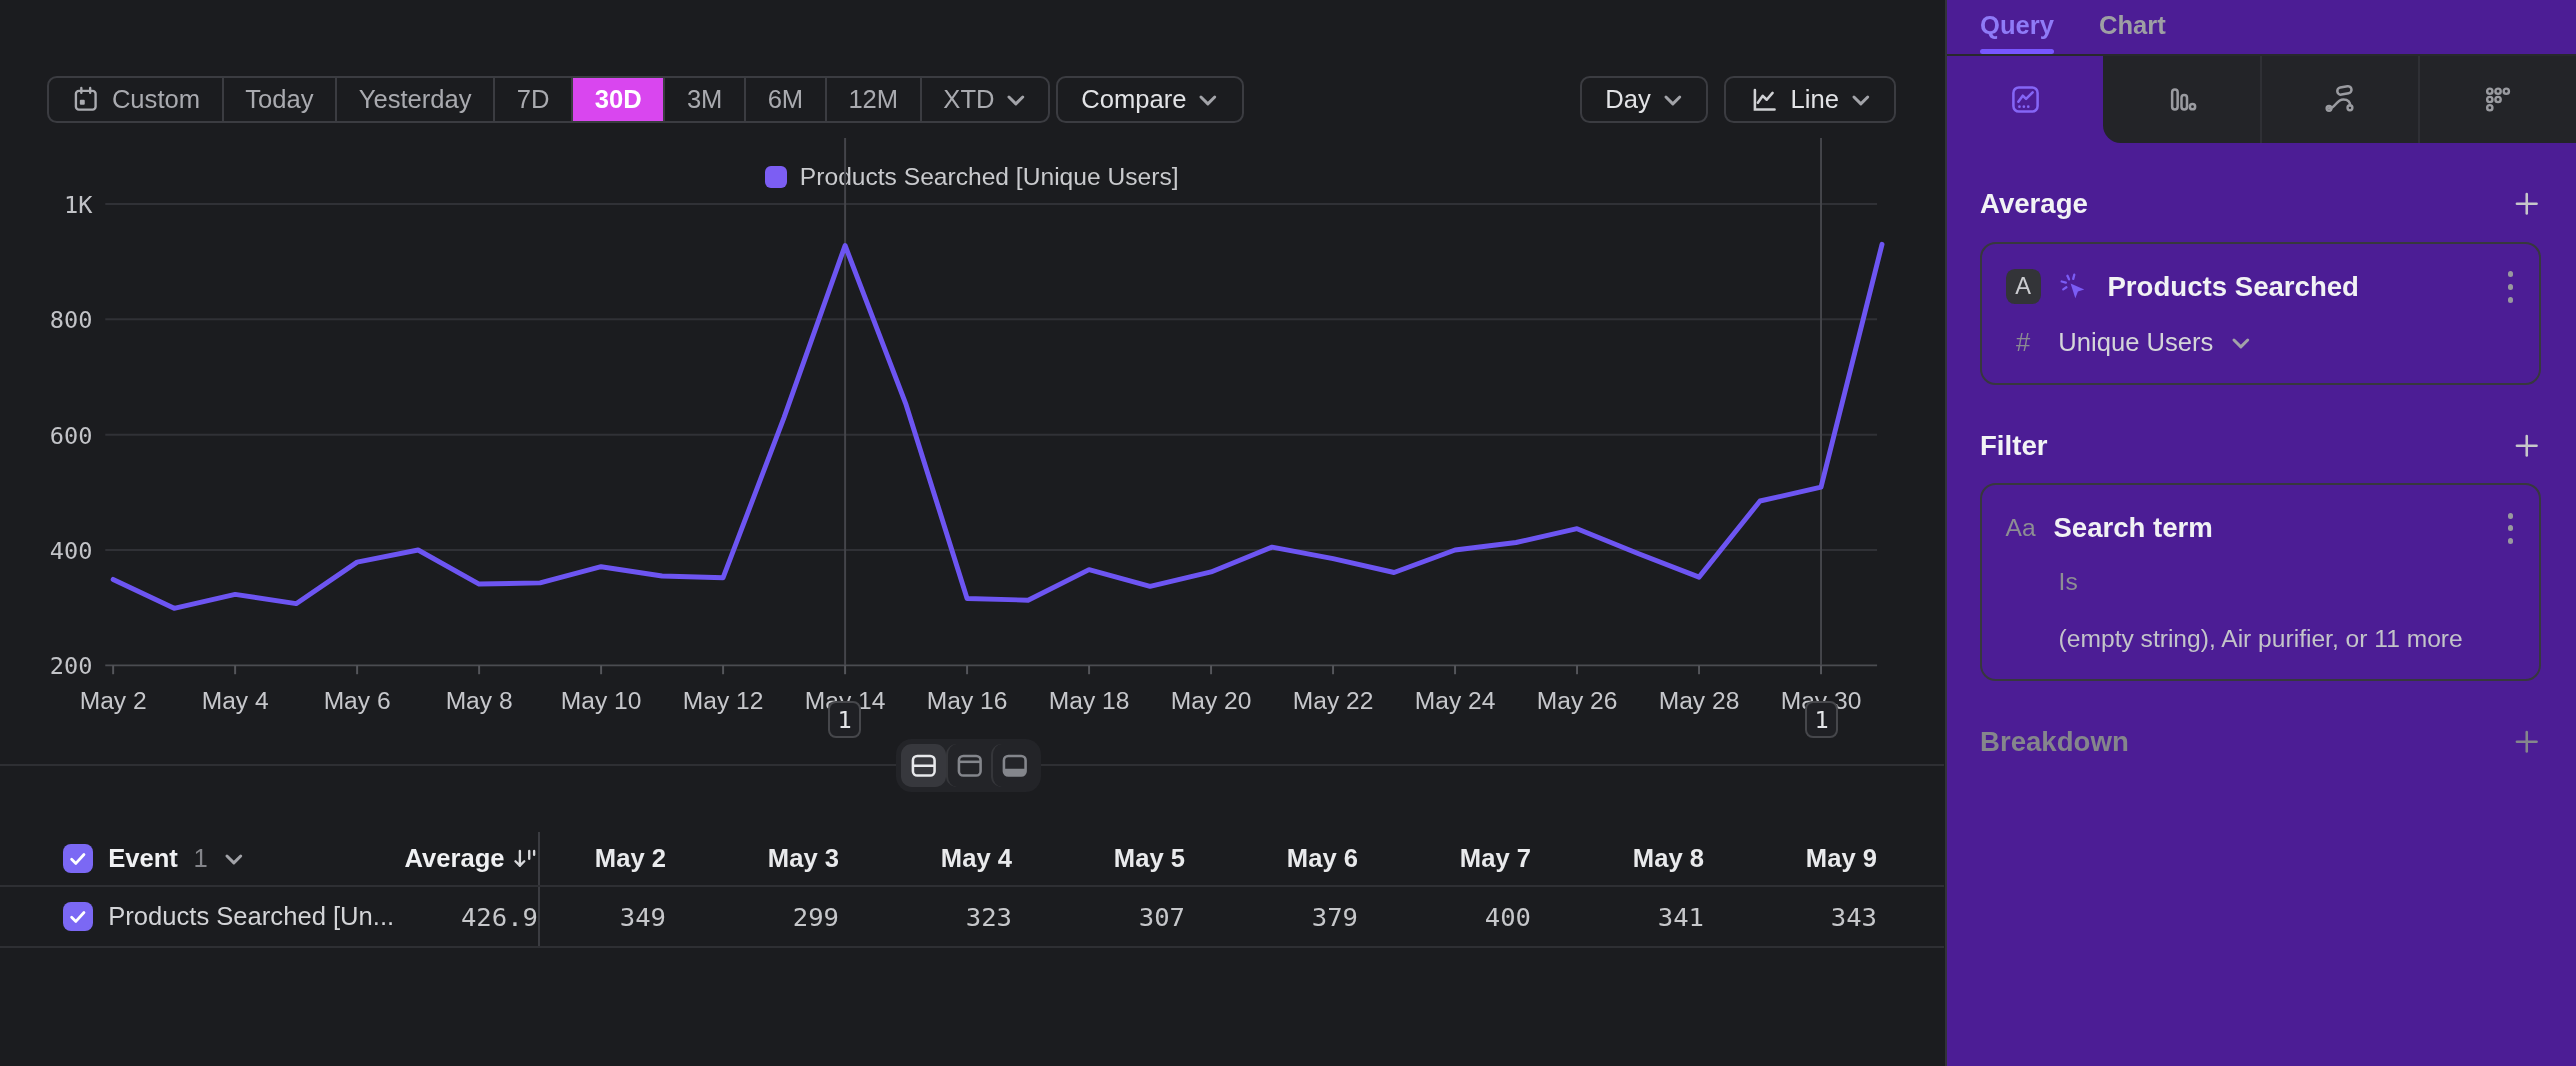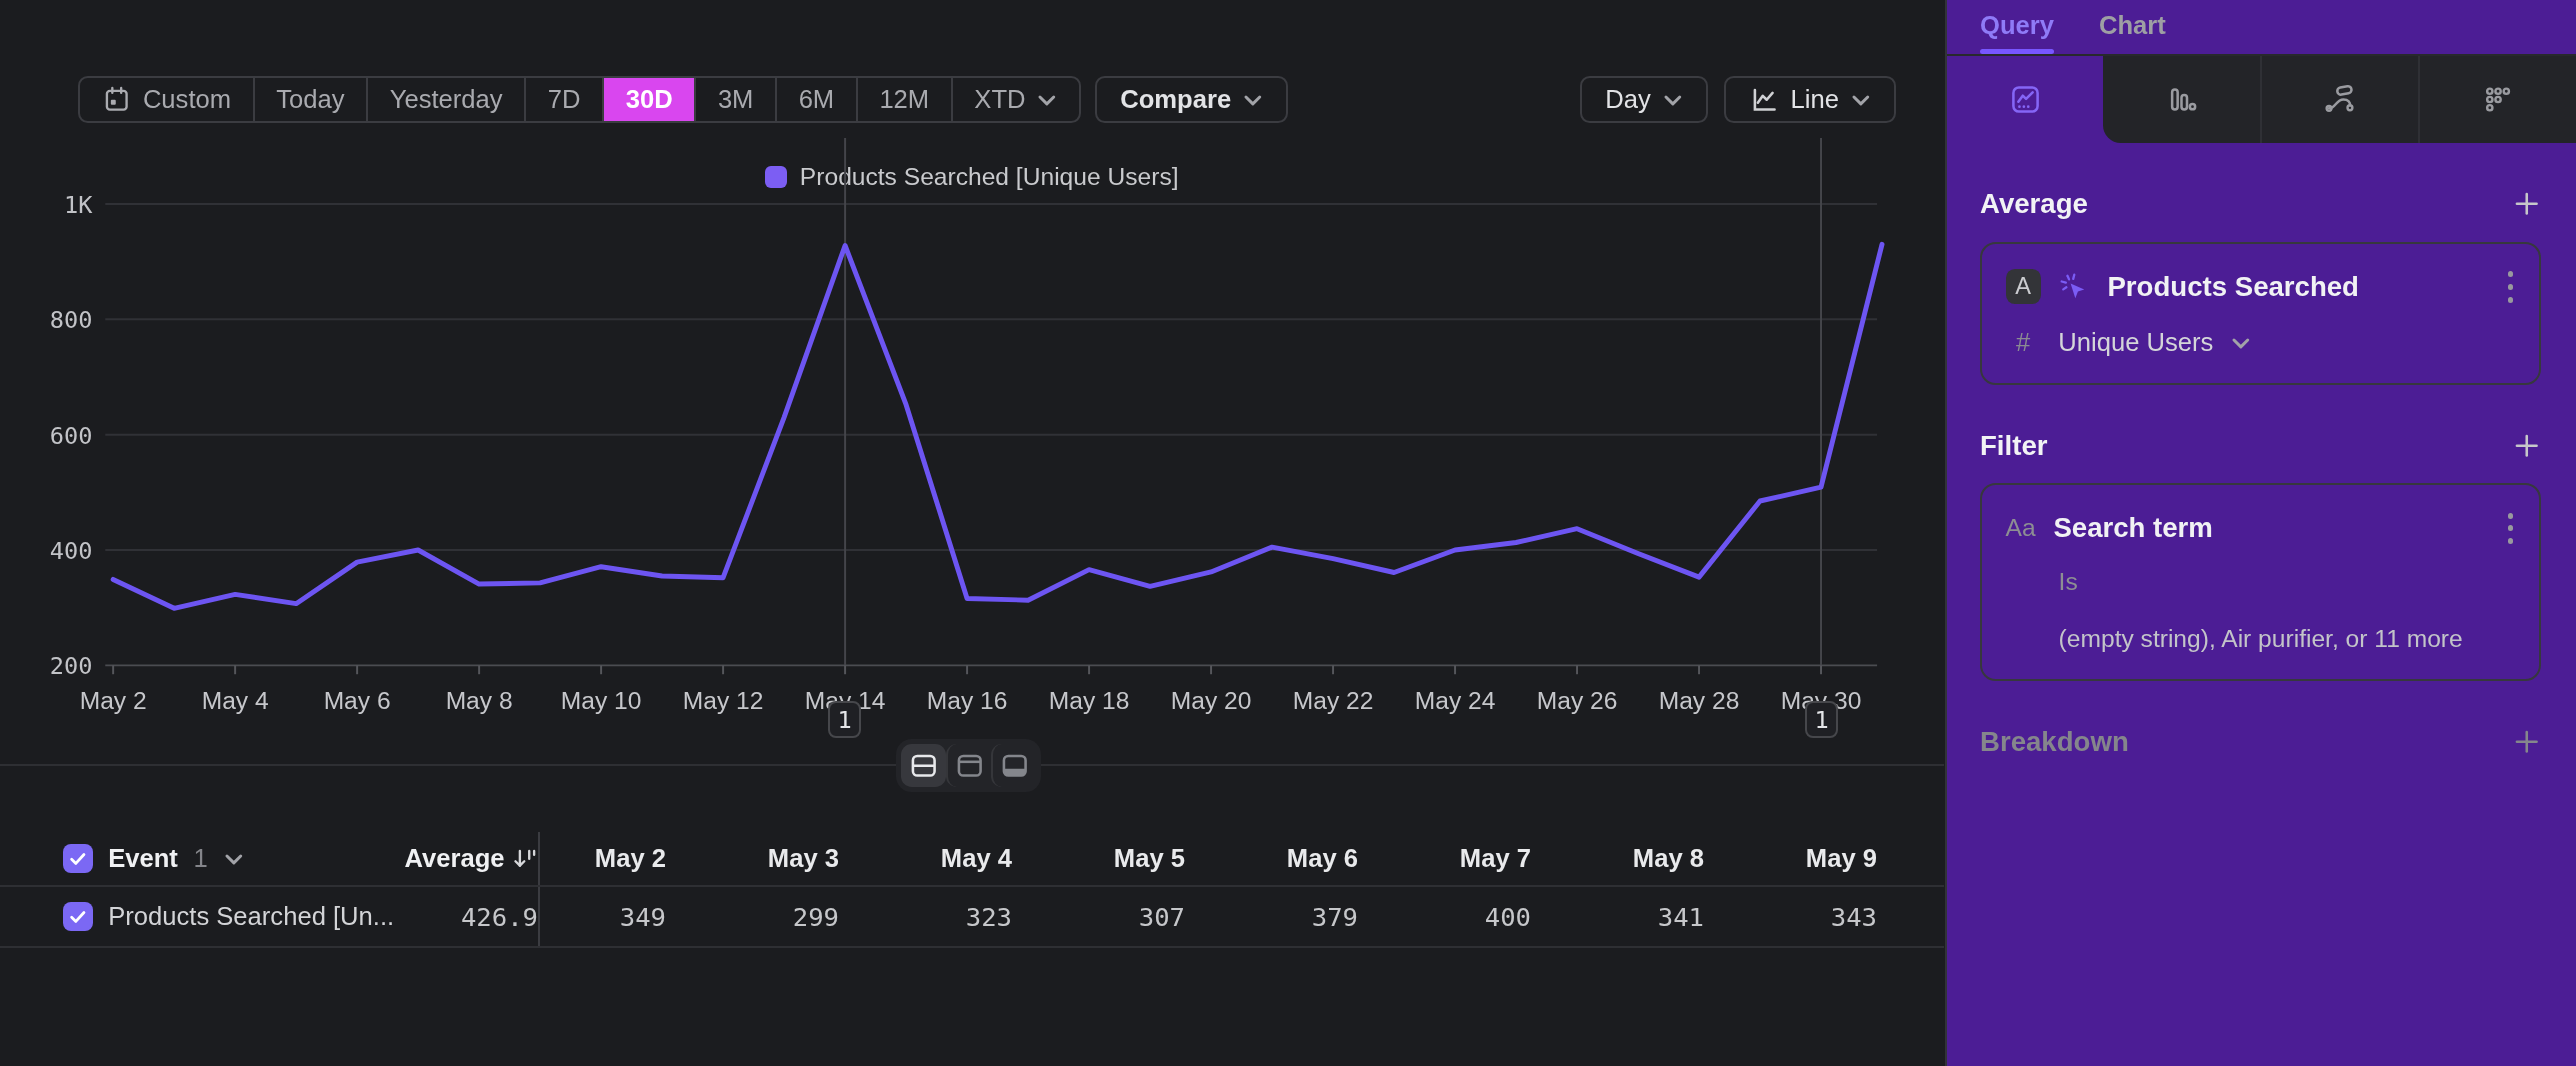--- a/index.html
+++ b/index.html
@@ -10,26 +10,26 @@
     font-family:"Liberation Sans", sans-serif;
     -webkit-font-smoothing:antialiased; color:#e6e7e9;
   }
   .mono { font-family:"DejaVu Sans Mono", monospace; }
 
   
   .main { position:absolute; left:0; top:0; width:1944px; height:1067px; }
 
   
   .toolbar { position:absolute; left:47px; top:76px; width:1849px; height:47px; display:flex; align-items:stretch; }
-  .seg { display:flex; border:2px solid #3b3c41; border-radius:9.8px; overflow:hidden;margin-left:31px; }
+  .seg { display:flex; border:2px solid #3b3c41; border-radius:9.8px; overflow:hidden; }
   .seg-btn { display:flex; align-items:center; gap:11.8px; padding:0 21.6px; font-size:25.6px; color:#a9aaaf; cursor:pointer; border-left:2px solid #3b3c41; white-space:nowrap; }
   .seg-btn:first-child { border-left:none; }
   .seg-btn.active { background:#d946ef; color:#ffffff; font-weight:bold; }
   .btn { display:flex; align-items:center; gap:11.8px; padding:0 23.6px; border:2px solid #3b3c41; border-radius:9.8px; font-size:25.6px; color:#e2e3e6; cursor:pointer; white-space:nowrap; }
-  .btn.compare { margin-left:14px;font-weight:bold; }
+  .btn.compare { margin-left:6px; }
   .btn.day { margin-left:auto; }
   .btn.linebtn { margin-left:15.7px; }
   .chev { display:inline-block; }
   .chev svg, .icon svg { display:block; }
 
   
   .legend { position:absolute; left:0; top:163px; width:1944px; display:flex; justify-content:center; align-items:center; gap:12.8px; font-size:24.6px; color:#c9cacd; }
   .legend-swatch { width:21.6px; height:21.6px; border-radius:5.9px; }
 
   

